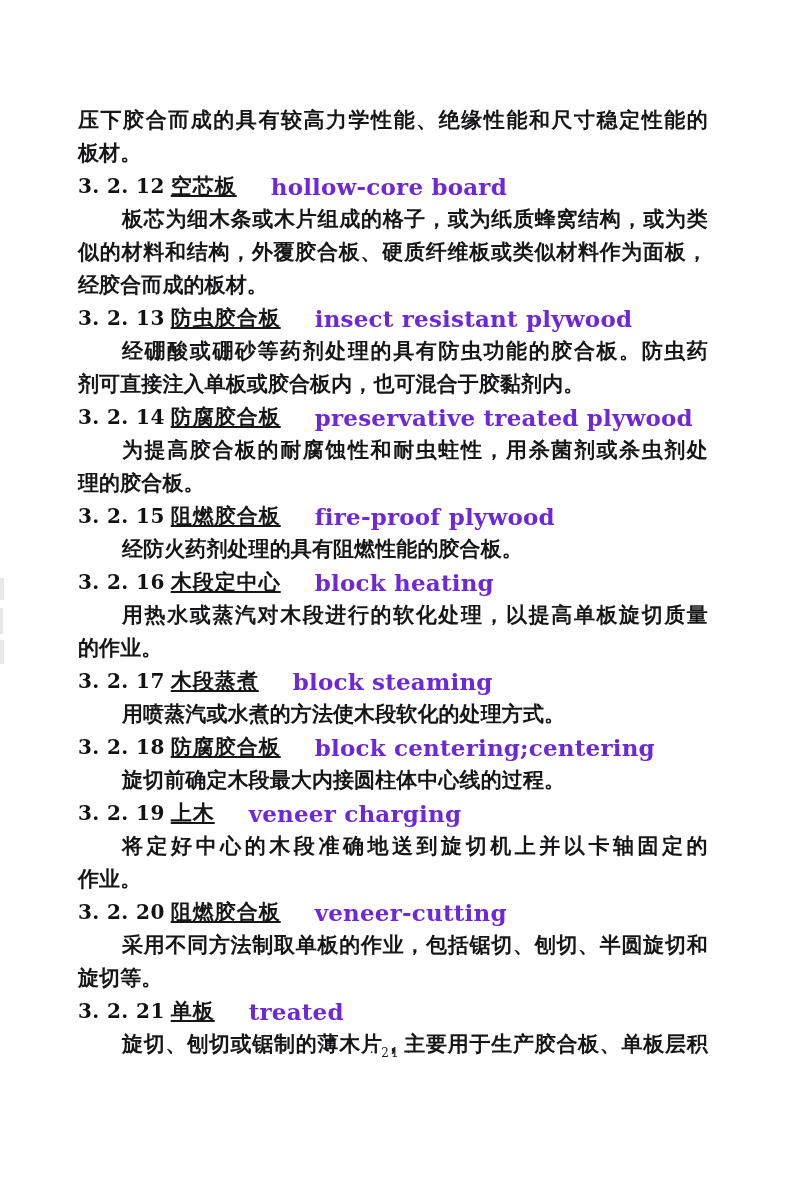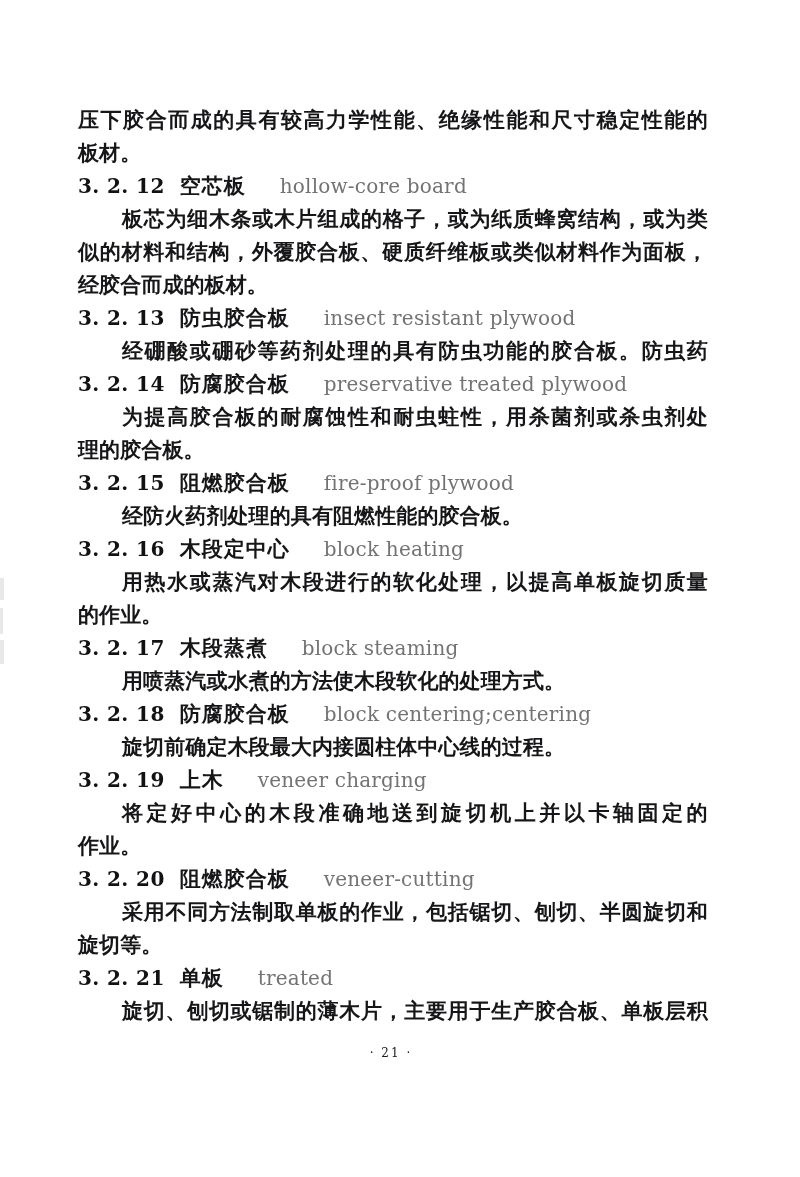--- a/index.html
+++ b/index.html
@@ -80,28 +80,29 @@
     font-weight: 700;
     font-size: 20px;
     color: #121214;
     letter-spacing: 0.4px;
   }
   .entry .cn {
     font-family: "DejaVu Sans", "Liberation Sans", sans-serif;
     font-weight: 700;
     font-size: 21px;
     color: #161618;
-    margin-left: 15px;
+    margin-left: 6px;
     letter-spacing: 1px;
+    text-decoration: underline;
   }
   .entry .en {
     font-family: "DejaVu Serif", "Liberation Serif", serif;
-    font-weight: 400;
-    font-size: 20px;
-    color: #737373;
+    font-weight: 700;
+    font-size: 23px;
+    color: #6d28d9;
     margin-left: 34px;
     letter-spacing: 0.2px;
   }
 
   
   .folio {
     position: absolute;
     left: 0;
     top: 1046px;
     width: 800px;
@@ -256,20 +257,21 @@
             <span>能</span>
             <span>的</span>
             <span>胶</span>
             <span>合</span>
             <span>板</span>
             <span>。</span>
             <span>防</span>
             <span>虫</span>
             <span>药</span>
           </div>
+        <div class="line body-line">剂可直接注入单板或胶合板内，也可混合于胶黏剂内。</div>
       </div>
 
       <div>
         <div class="entry">
           <span class="num">3. 2. 14</span>
           <span class="cn">防腐胶合板</span>
           <span class="en">preservative treated plywood</span>
         </div>
         <div class="line body-line indent justify">
             <span>为</span>

